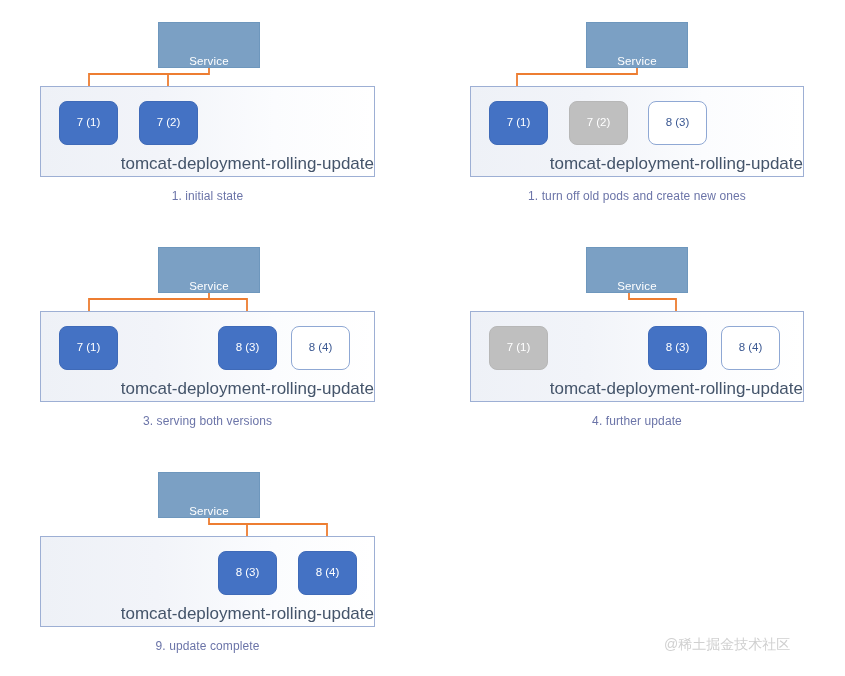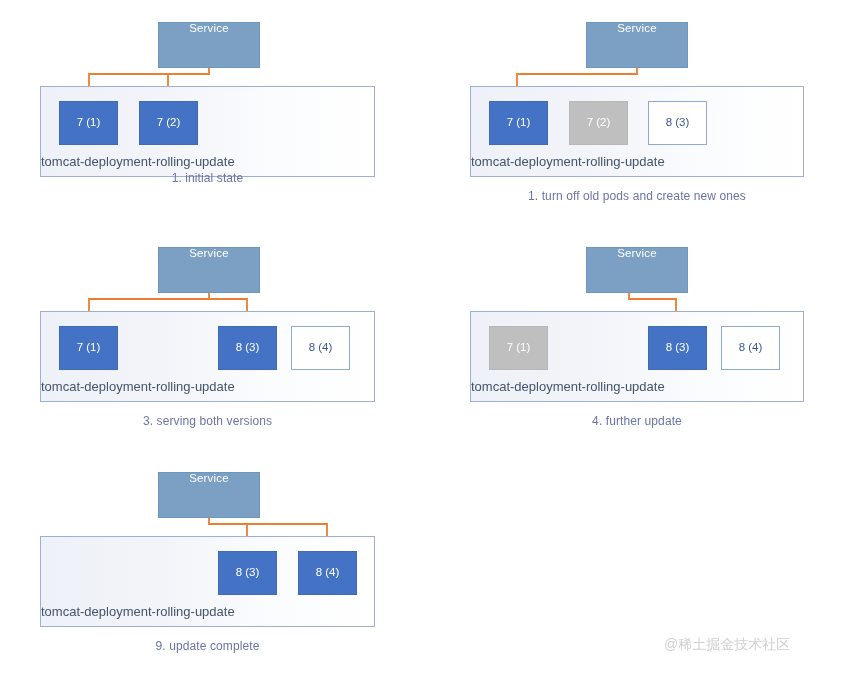--- a/index.html
+++ b/index.html
@@ -28,56 +28,57 @@
     position: absolute;
   }
 
   
   .service-box {
     position: absolute;
     background: #7BA0C4;
     border: 1px solid #6e97bd;
     box-sizing: border-box;
     display: flex;
-    align-items: flex-start;
+    align-items: flex-end;
     justify-content: center;
   }
   .service-label {
     color: #ffffff;
     font-size: 11.5px;
     letter-spacing: 0.2px;
     line-height: 1;
   }
 
   
   .deployment-box {
     position: absolute;
     background: linear-gradient(to right, #eef1f7 0%, #f2f4f9 35%, #fbfcfe 70%, #ffffff 100%);
     border: 1px solid #9dafd4;
     box-sizing: border-box;
   }
   .deployment-label {
     position: absolute;
     left: 0;
     width: 100%;
-    text-align: left;
+    text-align: right;
     color: #44546A;
-    font-size: 13px;
+    font-size: 17px;
     line-height: 1;
   }
 
   
   .pod {
     position: absolute;
     box-sizing: border-box;
     display: flex;
     align-items: center;
     justify-content: center;
     font-size: 11.5px;
     line-height: 1;
+    border-radius: 8px;
   }
   .pod.active {
     background: #4472C4;
     border: 1px solid #3f6ab8;
     color: #ffffff;
   }
   .pod.terminating {
     background: #BFBFBF;
     border: 1px solid #b7b7b7;
     color: #ffffff;
@@ -161,21 +162,21 @@
     <div class="deployment-box" style="left:40px; top:86px; width:335px; height:91px;">
       <div class="pod active" style="left:18px; top:14px; width:59px; height:44px;">
         <span>7 (1)</span>
       </div>
       <div class="pod active" style="left:98px; top:14px; width:59px; height:44px;">
         <span>7 (2)</span>
       </div>
       <div class="deployment-label" style="top:68px;">tomcat-deployment-rolling-update</div>
     </div>
 
-    <div class="caption" style="left:40px; top:172px; width:335px;">1. initial state</div>
+    <div class="caption" style="left:40px; top:190px; width:335px;">1. initial state</div>
   </div>
 
   <div class="panel">
     <div class="service-box" style="left:586px; top:22px; width:102px; height:46px;">
       <span class="service-label">Service</span>
     </div>
 
     <div class="deployment-box" style="left:470px; top:86px; width:334px; height:91px;">
       <div class="pod active" style="left:18px; top:14px; width:59px; height:44px;">
         <span>7 (1)</span>

